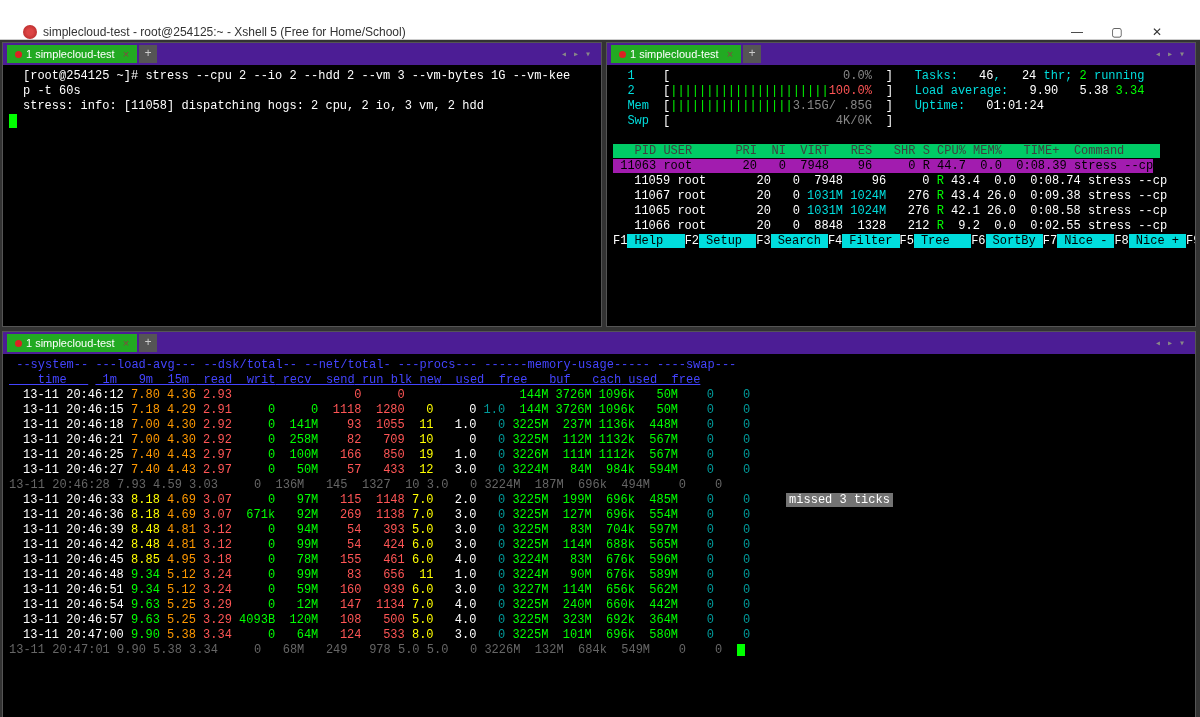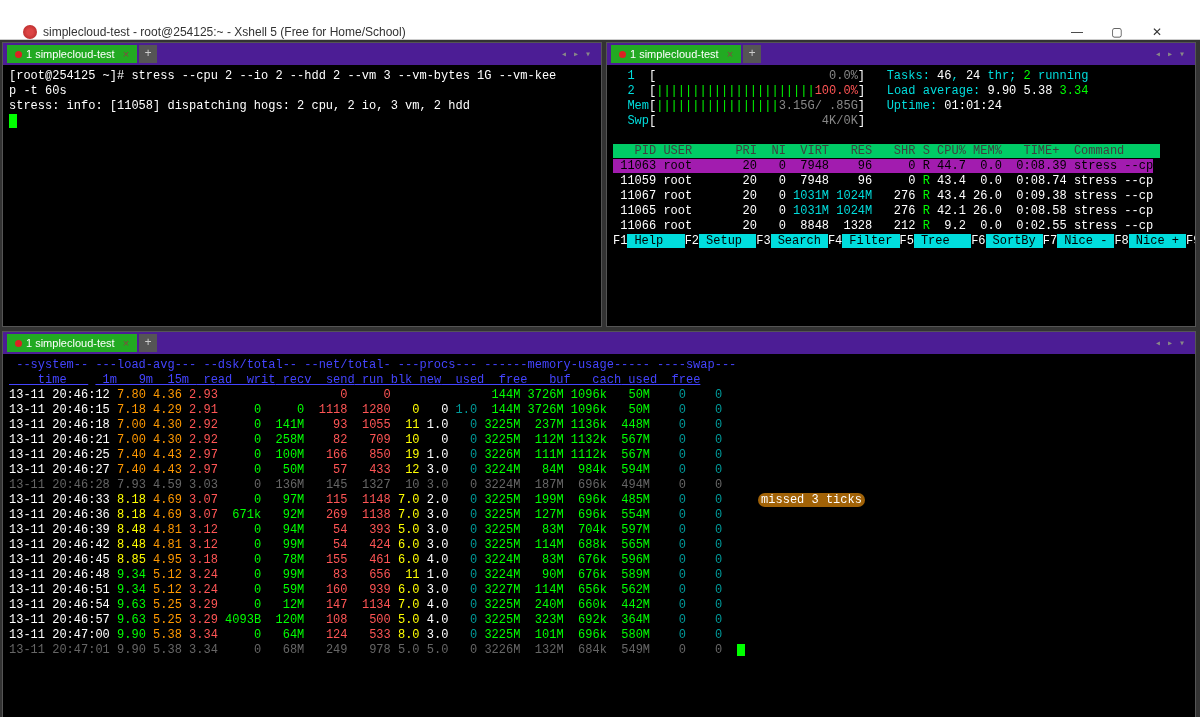--- a/index.html
+++ b/index.html
@@ -37,37 +37,37 @@
 .addtab { background:#555; color:#ccc; width:18px; height:18px; text-align:center; line-height:18px; cursor:pointer; }
 .tabspacer { flex:1; }
 .navarrows { color:#888; font-size:10px; display:flex; gap:6px; padding-right:6px; }
 
 .term { flex:1; padding:4px 6px; color:#ccc; overflow:hidden; line-height:15px; white-space:pre; }
 .cursor { display:inline-block; width:8px; height:14px; background:#0f0; vertical-align:middle; }
 
 .htop { font-size:12px; line-height:15px; }
 .cy { color:#0dd; } 
 .gr { color:#0f0; }
-.wh { color:#fff; }
+.wh { color:#fff;margin-left:14px; }
 .rd { color:#f55; }
 .ye { color:#ff0; }
 .gy { color:#888; }
 .or { color:#f90; }
 .dg { color:#666; }
 .dc { color:#099; }
 .htop-hdr { background:#0c6; color:#404040; }
 .htop-sel { background:#a21caf; color:#000; }
 .htop-fn { }
 .htop-fn .fk { color:#fff; }
 .htop-fn .fl { background:#0dd; color:#000; padding:0 7px; }
 
 .dstat { font-size:12px; line-height:15px; }
 .dshdr { color:#44f; }
 .dshdr u { text-decoration:underline; }
-.missed { background:#a16207; color:#fff; padding:0 3px;border-radius:7px; }
+.missed { background:#737373; color:#fff; padding:0 3px; }
 </style>
 </head>
 <body>
 
 <div class="titlebar">
   <div class="titlebar-icon"></div>
   <div class="titlebar-text">simplecloud-test - root@254125:~ - Xshell 5 (Free for Home/School)</div>
   <div class="winbtn">—</div>
   <div class="winbtn">▢</div>
   <div class="winbtn">✕</div>

